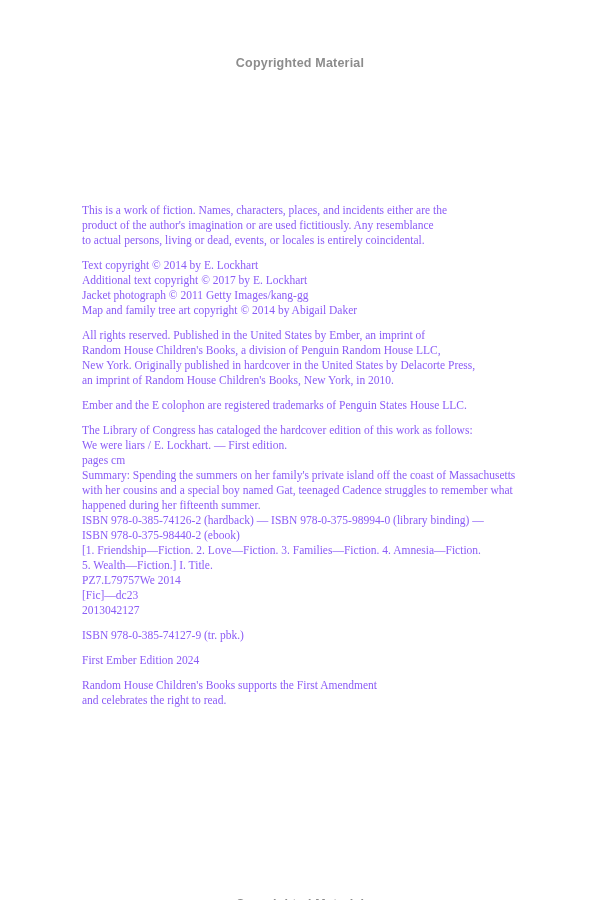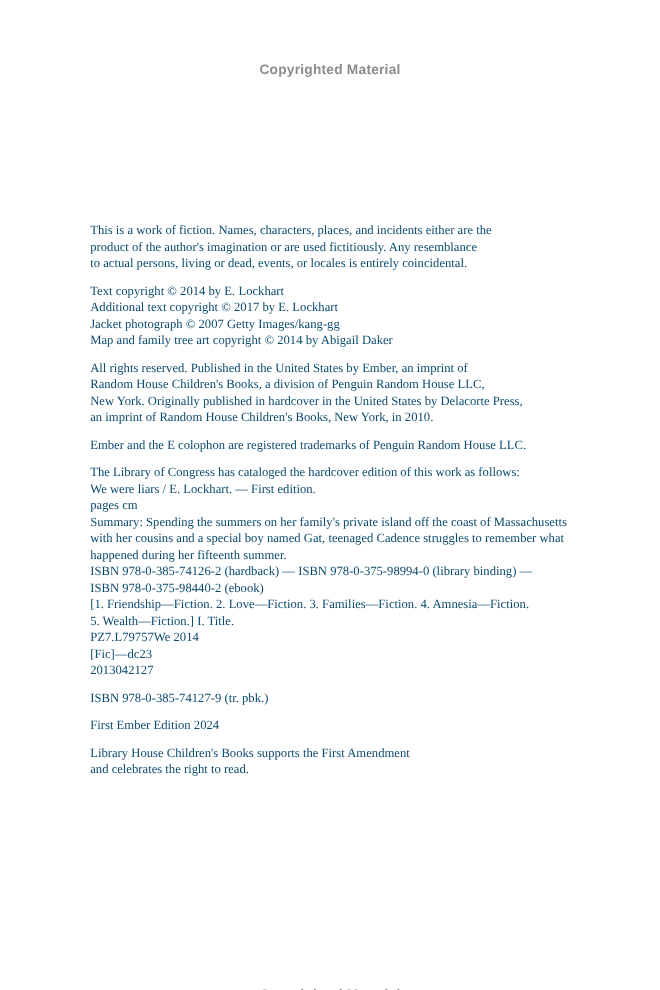--- a/index.html
+++ b/index.html
@@ -26,21 +26,21 @@
     letter-spacing: 0.2px;
     margin-top: 40px;
   }
   .watermark.top { top: 16px; }
   .watermark.bottom { top: 857px; }
   .text-block {
     position: absolute;
     left: 82px;
     top: 203px;
     width: 500px;
-    color: #0c4a6e;
+    color: #8b5cf6;
   }
   .text-block p {
     margin: 0 0 10px 0;
     font-family: "Liberation Serif", serif;
     font-size: 11.5px;
     line-height: 15px;
     white-space: pre-line;
   }
 </style>
 </head>
@@ -49,41 +49,41 @@
 <div>
 
   <div class="watermark top">Copyrighted Material</div>
 
   <div class="text-block">
     <p>This is a work of fiction. Names, characters, places, and incidents either are the
 product of the author's imagination or are used fictitiously. Any resemblance
 to actual persons, living or dead, events, or locales is entirely coincidental.</p>
     <p>Text copyright © 2014 by E. Lockhart
 Additional text copyright © 2017 by E. Lockhart
-Jacket photograph © 2007 Getty Images/kang-gg
+Jacket photograph © 2011 Getty Images/kang-gg
 Map and family tree art copyright © 2014 by Abigail Daker</p>
     <p>All rights reserved. Published in the United States by Ember, an imprint of
 Random House Children's Books, a division of Penguin Random House LLC,
 New York. Originally published in hardcover in the United States by Delacorte Press,
 an imprint of Random House Children's Books, New York, in 2010.</p>
-    <p>Ember and the E colophon are registered trademarks of Penguin Random House LLC.</p>
+    <p>Ember and the E colophon are registered trademarks of Penguin States House LLC.</p>
     <p>The Library of Congress has cataloged the hardcover edition of this work as follows:
 We were liars / E. Lockhart. — First edition.
 pages cm
 Summary: Spending the summers on her family's private island off the coast of Massachusetts
 with her cousins and a special boy named Gat, teenaged Cadence struggles to remember what
 happened during her fifteenth summer.
 ISBN 978-0-385-74126-2 (hardback) — ISBN 978-0-375-98994-0 (library binding) —
 ISBN 978-0-375-98440-2 (ebook)
 [1. Friendship—Fiction. 2. Love—Fiction. 3. Families—Fiction. 4. Amnesia—Fiction.
 5. Wealth—Fiction.] I. Title.
 PZ7.L79757We 2014
 [Fic]—dc23
 2013042127</p>
     <p>ISBN 978-0-385-74127-9 (tr. pbk.)</p>
     <p>First Ember Edition 2024</p>
-    <p>Library House Children's Books supports the First Amendment
+    <p>Random House Children's Books supports the First Amendment
 and celebrates the right to read.</p>
   </div>
 
   <div class="watermark bottom">Copyrighted Material</div>
 
 </div>
 
 </body></html>

